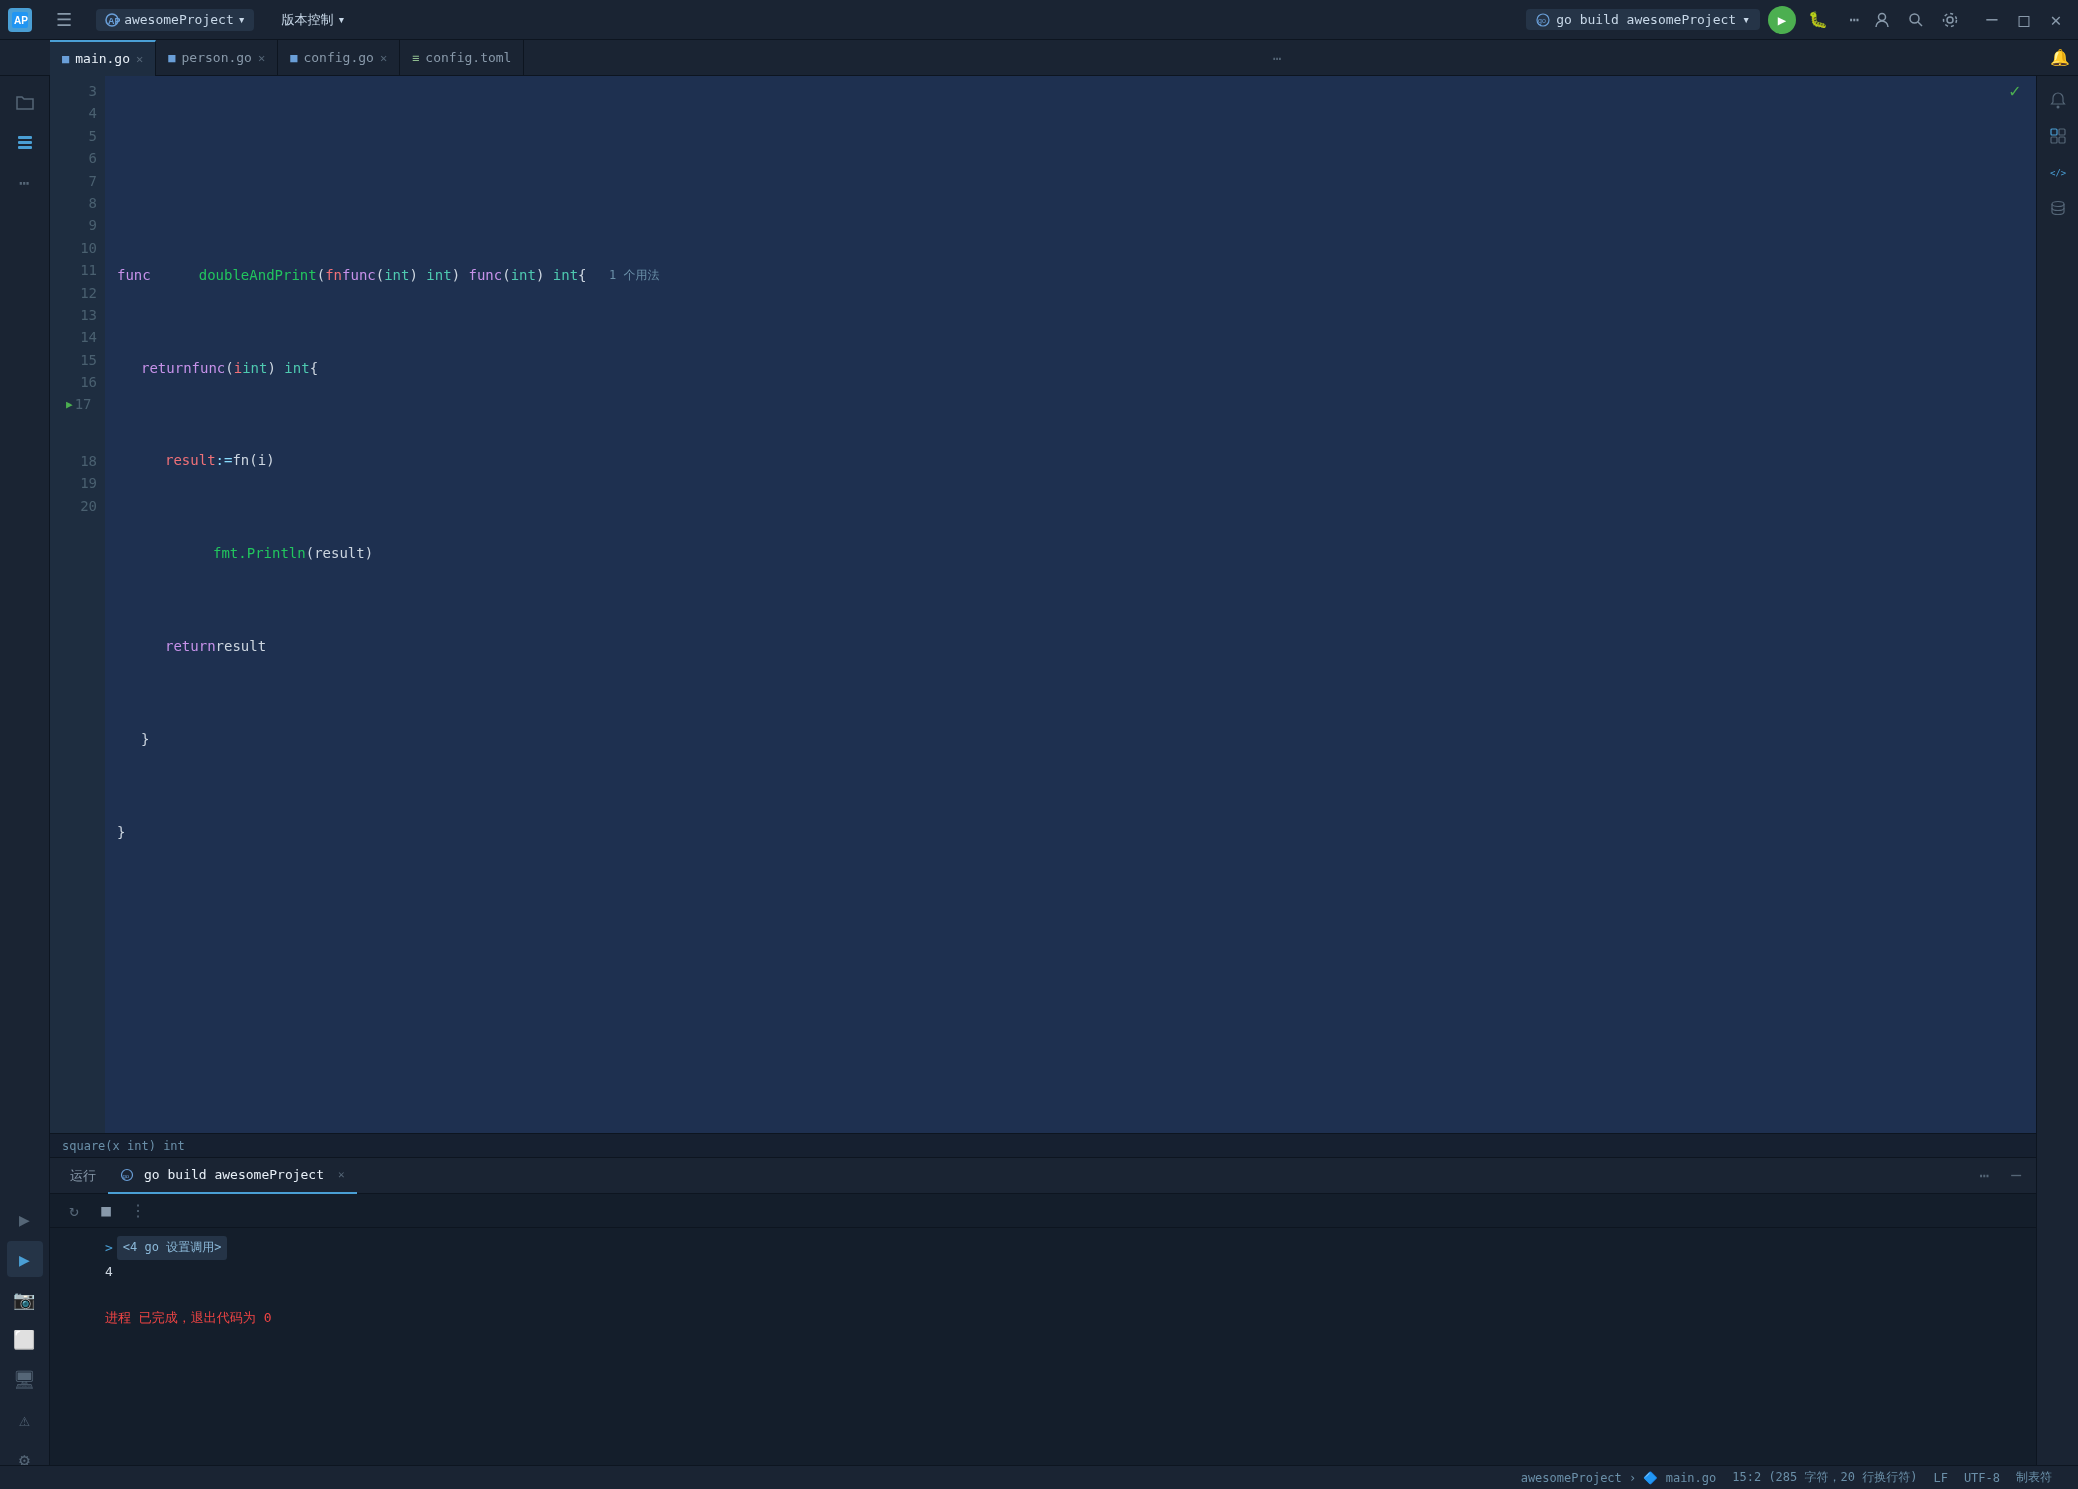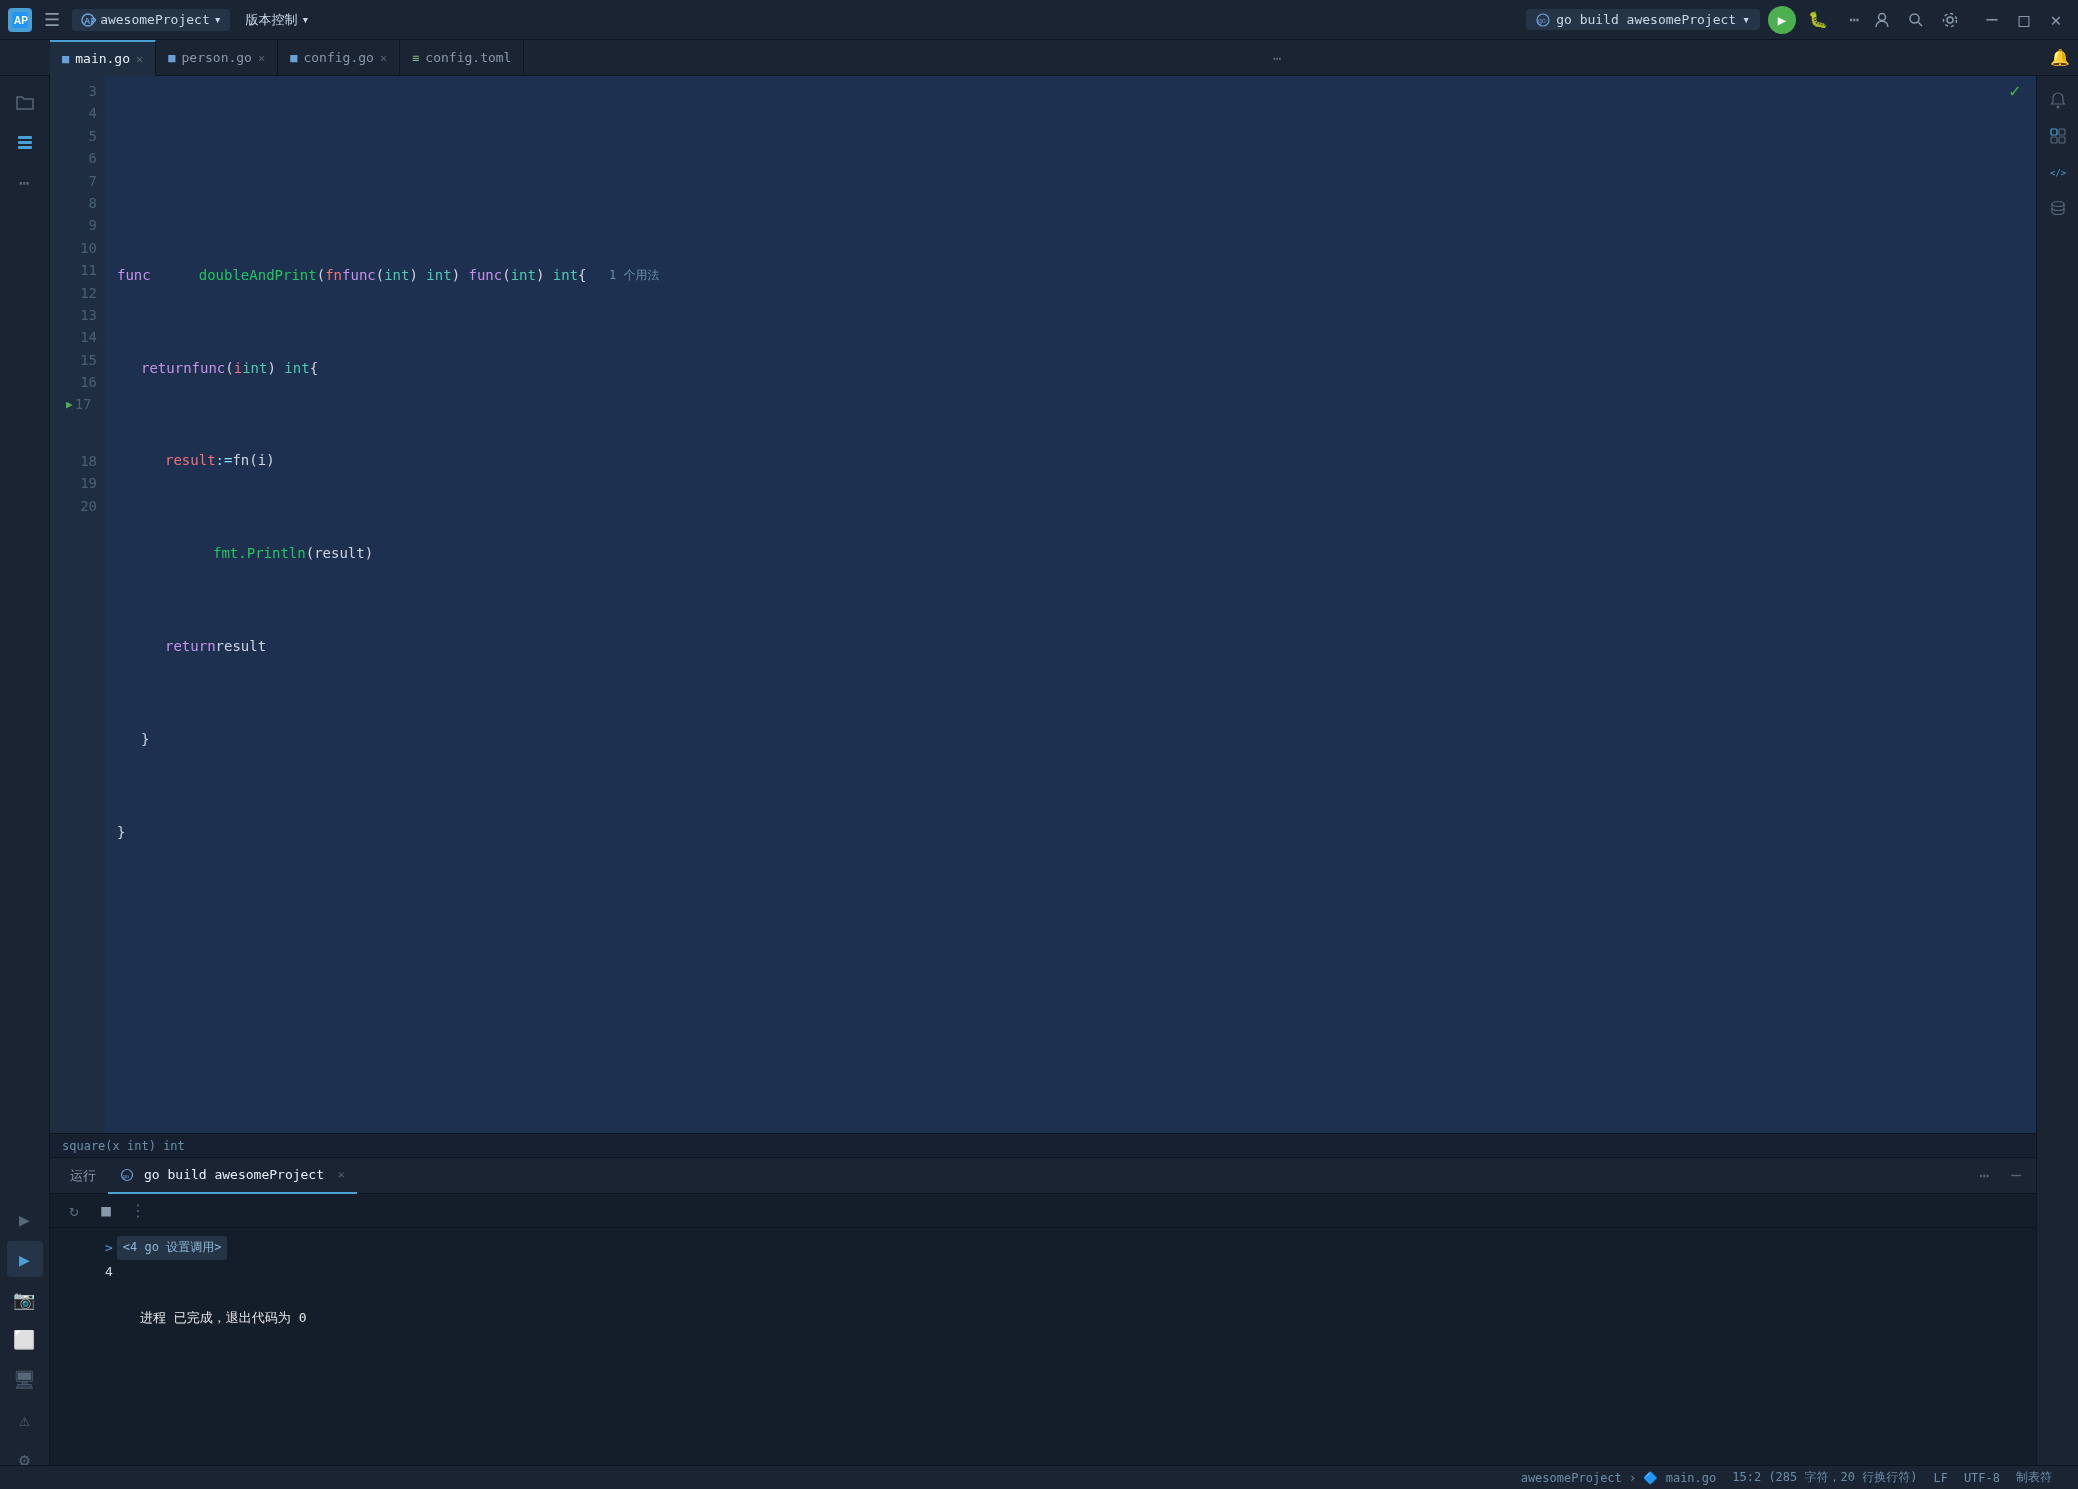--- a/index.html
+++ b/index.html
@@ -18,21 +18,21 @@
       display: flex;
       align-items: center;
       background: #1a2433;
       height: 40px;
       padding: 0 8px;
       border-bottom: 1px solid #0d1520;
     }
     .title-bar-left {
       display: flex;
       align-items: center;
-      gap: 8px;
+      gap: 20px;
       flex: 1;
     }
     .app-logo {
       width: 24px;
       height: 24px;
       background: #4a9fd5;
       border-radius: 4px;
       display: flex; align-items: center; justify-content: center;
       font-size: 10px; color: white; font-weight: bold;
     }
@@ -301,22 +301,21 @@
       background: #253447;
       border-radius: 3px;
       padding: 1px 6px;
       font-size: 12px;
       color: #8bb8d8;
     }
     .terminal-output {
       color: #cdd6e0;
     }
     .terminal-success {
-      color: #e5e5e5;
-      margin-left: 35px;
+      color: #ef4444;
     }
 
     
     .right-sidebar {
       width: 42px;
       background: #1a2433;
       display: flex;
       flex-direction: column;
       align-items: center;
       padding-top: 8px;

